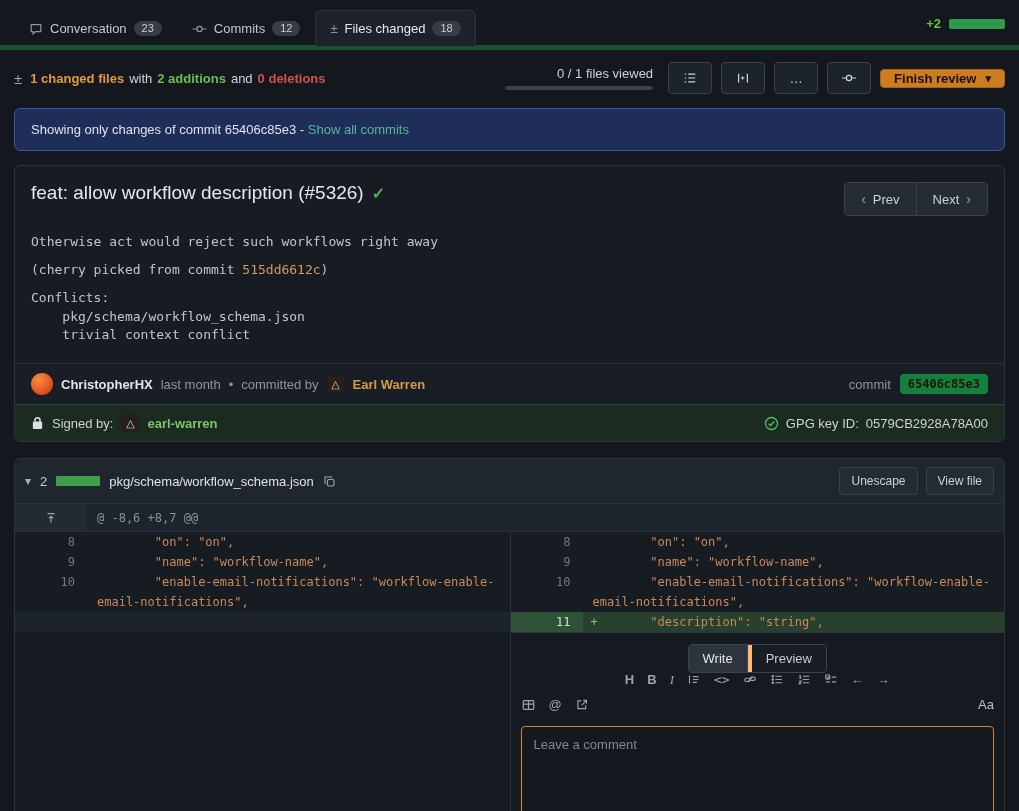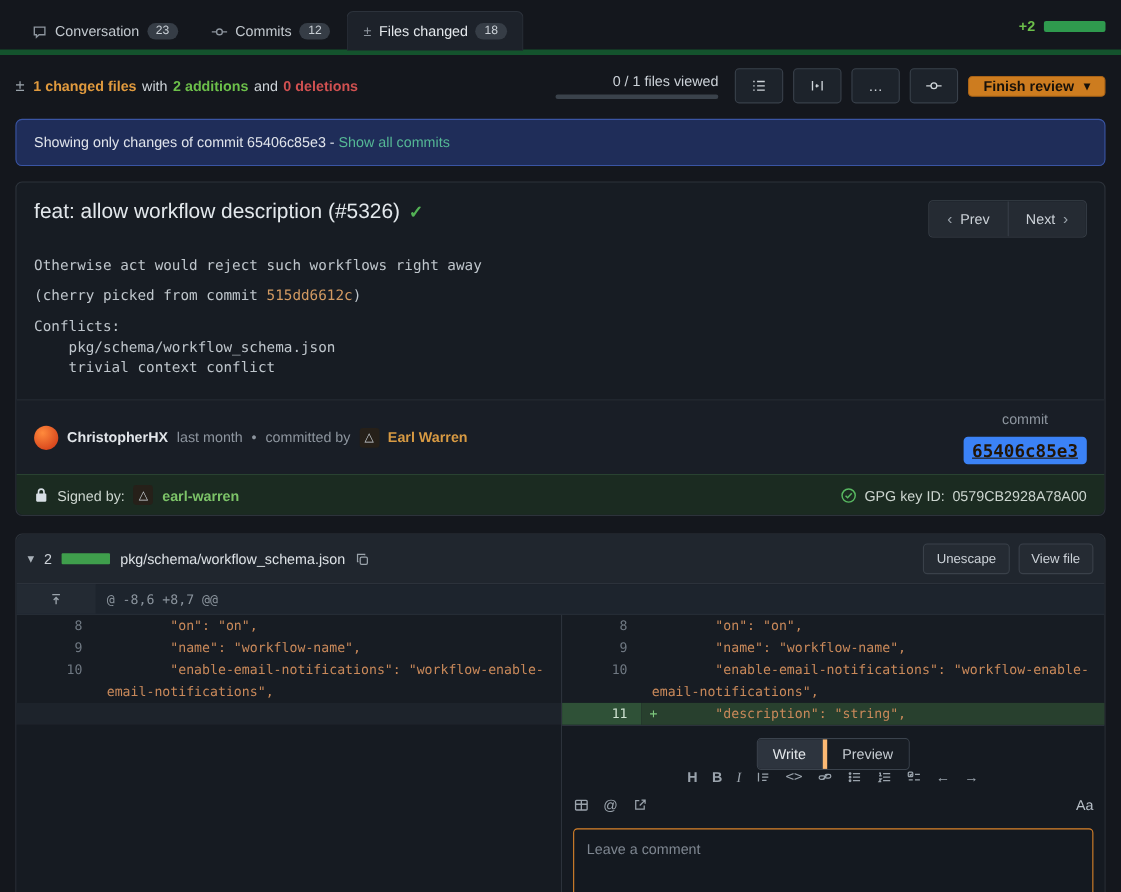--- a/index.html
+++ b/index.html
@@ -52,22 +52,22 @@
   .commitbody { padding:4px 16px 14px 16px; font-family:"DejaVu Sans Mono", monospace; font-size:13px; color:#bfc6cc; line-height:1.45; }
   .commitbody p { margin:9px 0; }
   .commitbody a { color:#d29a62; text-decoration:none; cursor:pointer; }
   .commitbody pre { font-family:inherit; margin:9px 0 4px 0; }
   .metarow { display:flex; align-items:center; gap:8px; border-top:1px solid #262c34; background:#191e26; padding:9px 16px; font-size:13px; }
   .av-c { width:22px; height:22px; border-radius:50%; background:radial-gradient(circle at 35% 30%, #ff8a3c, #d9481e 75%); flex:0 0 auto; cursor:pointer; }
   .av-t { width:18px; height:18px; border-radius:3px; background:#262019; color:#cdd3d8; font-size:11px; display:grid; place-items:center; flex:0 0 auto; cursor:pointer; }
   .author { font-weight:700; color:#e2e6ea; cursor:pointer; }
   .muted { color:#8d959e; }
   .committer { color:#d79a43; font-weight:700; cursor:pointer; }
-  .meta-right { margin-left:auto; display:flex; align-items:center; gap:9px;flex-direction:column; }
-  .hashpill { background:#3b82f6; color:#221507; font-family:"DejaVu Sans Mono", monospace; font-size:16px; font-weight:700; padding:3px 8px; border-radius:4px; cursor:pointer;text-decoration:underline; }
+  .meta-right { margin-left:auto; display:flex; align-items:center; gap:9px; }
+  .hashpill { background:#15803d; color:#221507; font-family:"DejaVu Sans Mono", monospace; font-size:12px; font-weight:700; padding:3px 8px; border-radius:4px; cursor:pointer; }
   .signedrow { display:flex; align-items:center; gap:8px; background:#1b2b21; border-top:1px solid #2c4634; padding:9px 16px; border-radius:0 0 6px 6px; font-size:13px; color:#ccd5cf; }
   .signer { color:#7cc368; font-weight:700; cursor:pointer; }
   .signed-right { margin-left:auto; display:flex; align-items:center; gap:7px; }
 
   
   .filebox { margin:0 14px; border:1px solid #2d333b; border-radius:6px 6px 0 0; background:#171c23; }
   .filehead { display:flex; align-items:center; gap:9px; background:#20262e; padding:8px 10px; border-bottom:1px solid #2c323b; border-radius:6px 6px 0 0; }
   .fchev { color:#aab2ba; cursor:pointer; font-size:12px; }
   .fstat { color:#ccd2d8; font-size:13px; }
   .statbar-file { width:44px; height:10px; background:#3f9e4c; border-radius:1px; }

